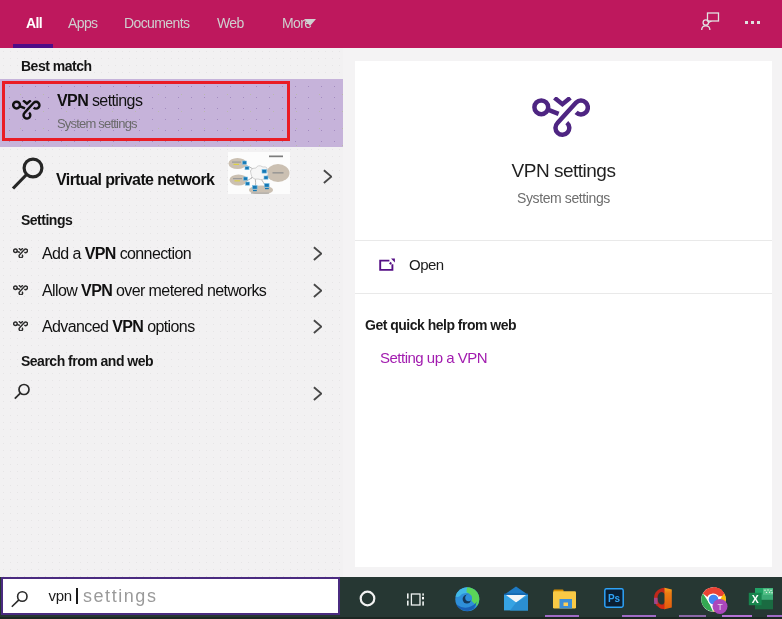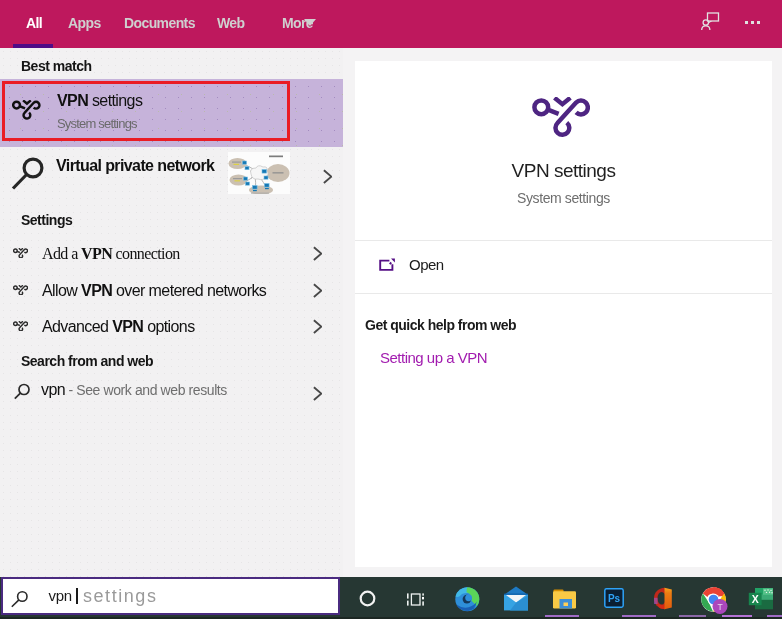--- a/index.html
+++ b/index.html
@@ -1,21 +1,21 @@
 <!DOCTYPE html>
 <html><head>
 <meta charset="utf-8">
 <style>
   html,body{margin:0;padding:0;}
   body{width:782px;height:619px;overflow:hidden;font-family:"Liberation Sans",sans-serif;-webkit-font-smoothing:antialiased;}
   #stage{position:relative;width:782px;height:619px;background:#f4f3f4;}
   .abs{position:absolute;}
   
   #topbar{left:0;top:0;width:782px;height:48px;background:#be185d;}
-  .tab{position:absolute;top:14.5px;font-size:14px;letter-spacing:-0.6px;color:#cfcfcf;font-weight:bold;}
+  .tab{position:absolute;top:14.5px;font-size:14px;letter-spacing:-0.6px;color:#cfcfcf;}
   .tab.sel{color:#fff;font-weight:bold;}
   #tab-underline{position:absolute;left:13px;top:44px;width:40px;height:4px;background:#4f0c87;}
   #more-tri{position:absolute;left:304px;top:19px;width:0;height:0;border-left:6px solid transparent;border-right:6px solid transparent;border-top:7.5px solid #cfcfcf;}
   
   #leftpanel{left:0;top:48px;width:343px;height:529px;background:#f2f1f2;background-image:radial-gradient(circle, rgba(110,110,110,0.085) 0.8px, transparent 1px);background-size:7px 7px;}
   .sechead{position:absolute;font-size:14px;font-weight:bold;letter-spacing:-0.5px;color:#151515;padding-left:8px;}
   #hl{position:absolute;left:0;top:31px;width:343px;height:68px;background:#c6b3da;background-image:radial-gradient(circle, rgba(120,90,160,0.45) 0.8px, transparent 1px),radial-gradient(circle, rgba(175,190,135,0.55) 0.8px, transparent 1px);background-size:13px 11px,23px 17px;background-position:3px 2px,9px 7px;}
   #redrect{position:absolute;left:2px;top:33px;width:282px;height:54px;border:3px solid #ea1c24;}
   .t17{font-size:16px;letter-spacing:-0.6px;color:#111;}
   .chev{position:absolute;}
@@ -76,21 +76,21 @@
           <use href="#vpnglyph" stroke-width="5.0"></use>
         </svg>
       <span class="abs t17" style="left:57px;top:13px;"><b>VPN</b> settings</span>
       <span class="abs" style="left:57px;top:37px;font-size:13px;letter-spacing:-0.8px;color:#6a6a6a;">System settings</span>
     </div>
     <div id="redrect"></div>
 
     <svg class="abs" style="left:9px;top:108px" width="45" height="41" viewBox="0 0 45 41">
         <use href="#magglass" transform="translate(4,-3)"></use>
       </svg>
-    <span class="abs" style="left:56px;top:109px;font-size:16px;font-weight:bold;letter-spacing:-0.6px;color:#111;">Virtual private network</span>
+    <span class="abs" style="left:56px;top:123px;font-size:16px;font-weight:bold;letter-spacing:-0.6px;color:#111;">Virtual private network</span>
 
     <svg class="abs" style="left:228px;top:104px" width="62" height="42" viewBox="0 0 62 42">
       <rect x="0" y="0" width="62" height="42" fill="#fcfcfc"></rect>
       <rect x="41" y="3.5" width="14" height="1.7" fill="#7c7c7c"></rect>
       <path d="M 16 12 L 27 18 M 17 30 L 27 24 M 34 22 L 44 20 M 27 23 Q 28 32 27.5 36 M 31 24 Q 36 31 38 35 M 22 19 L 30 21 M 23 26 L 31 23" stroke="#a5a5a5" stroke-width="0.8" fill="none"></path>
       <ellipse cx="9.5" cy="11.5" rx="9" ry="5.5" fill="#cbc0b2"></ellipse>
       <ellipse cx="10.5" cy="28" rx="9" ry="5.5" fill="#cbc0b2"></ellipse>
       <ellipse cx="50" cy="21" rx="11.5" ry="9" fill="#cbc0b2"></ellipse>
       <ellipse cx="33" cy="38" rx="12" ry="4.5" fill="#cbc0b2"></ellipse>
       <path d="M 23 22 Q 21 16 28 16 Q 30 12 35 15 Q 40 14 39 19 Q 42 23 37 25 Q 36 29 30 27 Q 24 28 23 22 Z" fill="#f6f6f6" stroke="#c2c2c2" stroke-width="0.7"></path>
@@ -115,21 +115,21 @@
     </svg>
     <svg class="abs chev" style="left:323px;top:121px" width="9" height="15" viewBox="0 0 9 15">
         <use href="#chevron"></use>
       </svg>
 
     <span class="sechead" style="left:13px;top:164px;">Settings</span>
 
     <svg class="abs" style="left:13px;top:199.5px" width="15" height="10.8" viewBox="0 0 58 41" stroke="#2b2b2b">
         <use href="#vpnglyph" stroke-width="5.6"></use>
       </svg>
-    <span class="abs t17" style="left:42px;top:197px;font-family:Liberation Serif, serif;">Add a <b>VPN</b> connection</span>
+    <span class="abs t17" style="left:42px;top:197px;">Add a <b>VPN</b> connection</span>
     <svg class="abs chev" style="left:313px;top:198px" width="9" height="15" viewBox="0 0 9 15">
         <use href="#chevron"></use>
       </svg>
 
     <svg class="abs" style="left:13px;top:236.5px" width="15" height="10.8" viewBox="0 0 58 41" stroke="#2b2b2b">
         <use href="#vpnglyph" stroke-width="5.6"></use>
       </svg>
     <span class="abs t17" style="left:42px;top:234px;">Allow <b>VPN</b> over metered networks</span>
     <svg class="abs chev" style="left:313px;top:235px" width="9" height="15" viewBox="0 0 9 15">
         <use href="#chevron"></use>
@@ -142,21 +142,20 @@
     <svg class="abs chev" style="left:313px;top:271px" width="9" height="15" viewBox="0 0 9 15">
         <use href="#chevron"></use>
       </svg>
 
     <span class="sechead" style="left:13px;top:305px;">Search from and web</span>
 
     <svg class="abs" style="left:13px;top:334px" width="20" height="20" viewBox="0 0 20 20" fill="none" stroke="#2a2a2a" stroke-width="1.7">
       <circle cx="11" cy="7.5" r="5"></circle>
       <path d="M 7.4 11.1 L 1.8 16.7"></path>
     </svg>
-    <span class="abs t17" style="left:41px;top:333px;">vpn<span style="font-size:14px;letter-spacing:-0.4px;color:#6e6e6e;"> - See work and web results</span></span>
     <svg class="abs chev" style="left:313px;top:338px" width="9" height="15" viewBox="0 0 9 15">
         <use href="#chevron"></use>
       </svg>
   </div>
 
   <div id="card" class="abs">
     <svg class="abs" style="left:177px;top:36px" width="58" height="41" viewBox="0 0 58 41" stroke="#4e2582">
         <use href="#vpnglyph" stroke-width="4.5"></use>
       </svg>
     <div class="abs" style="left:0;top:99px;width:417px;text-align:center;font-size:19px;letter-spacing:-0.5px;color:#1f1f1f;">VPN settings</div>

